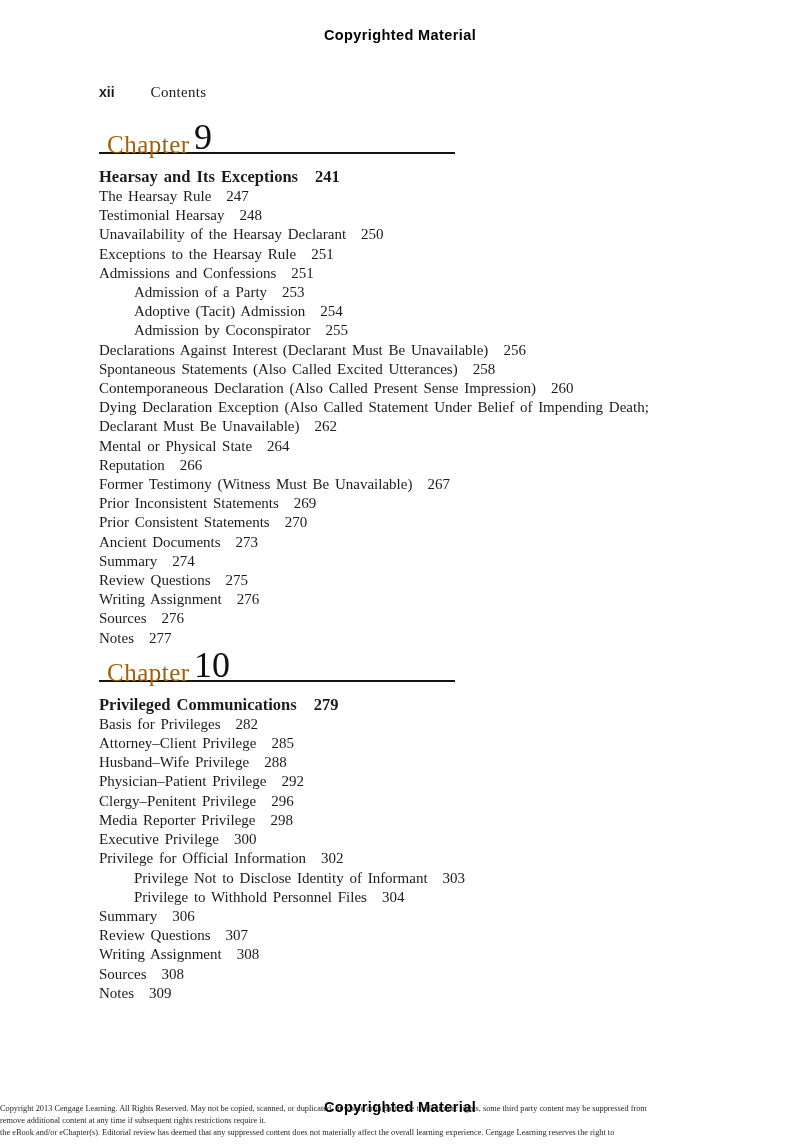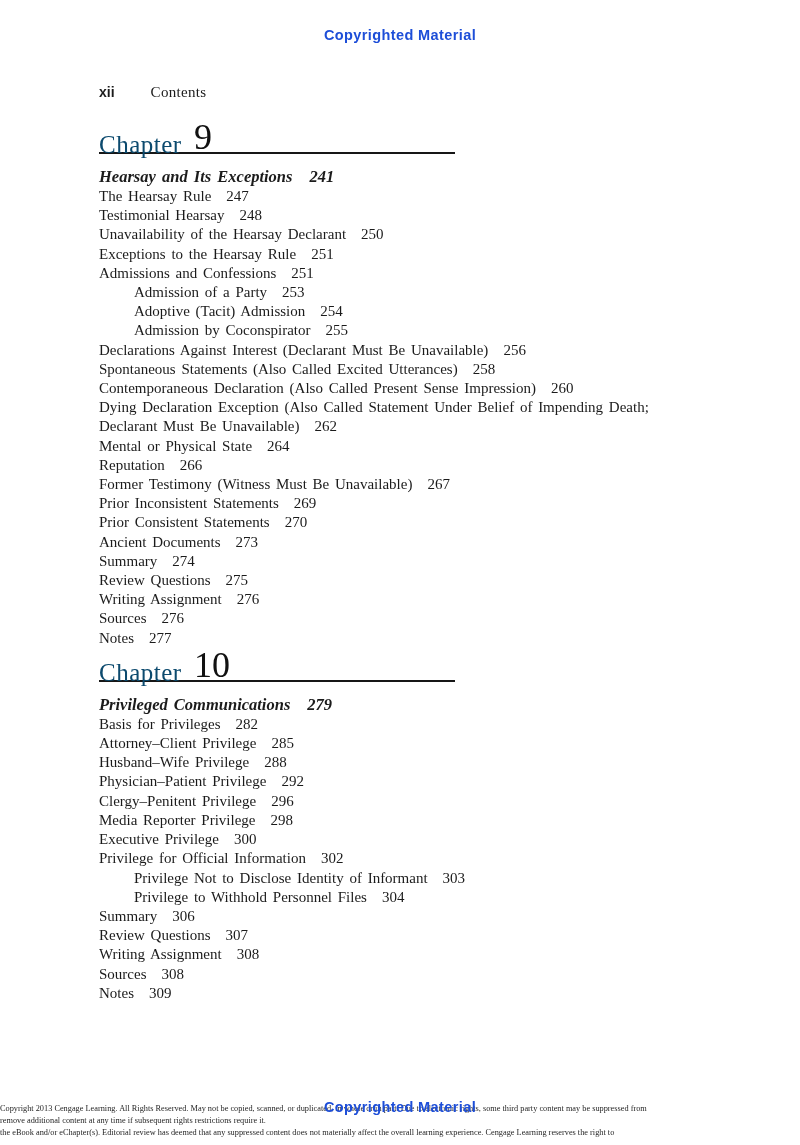--- a/index.html
+++ b/index.html
@@ -14,21 +14,21 @@
     overflow: hidden;
   }
   .watermark {
     position: absolute;
     left: 0;
     width: 100%;
     text-align: center;
     font-family: "Liberation Sans", sans-serif;
     font-weight: bold;
     font-size: 14.5px;
-    color: #1d4ed8;
+    color: #000000;
     letter-spacing: 0.4px;
   }
   .watermark.top { top: 27px; }
   .watermark.bottom { top: 1099px; z-index: 2; }
 
   .page-header {
     position: absolute;
     top: 84px;
     left: 99px;
     font-size: 15px;
@@ -53,41 +53,40 @@
   }
   .chapter-head {
     position: relative;
     width: 356px;
     height: 30px;
     border-bottom: 2px solid #161616;
   }
   .chapter-head.second { margin-top: 4px; }
   .chapter-label {
     position: absolute;
-    left: 0;
+    left: 8px;
     bottom: -7px;
     font-size: 25px;
-    color: #0c4a6e;
+    color: #a16207;
     letter-spacing: 0.5px;
   }
   .chapter-number {
     position: absolute;
     left: 95px;
     bottom: -3px;
     font-size: 36px;
     color: #111111;
     line-height: 1;
   }
   .chapter-title {
     margin-top: 13px;
     font-size: 16.5px;
     font-weight: bold;
     line-height: 20px;
     word-spacing: 2px;
-    font-style: italic;
   }
   .chapter-title .pg { margin-left: 17px; }
   .entries { }
   .entry {
     font-size: 15px;
     line-height: 19.2px;
     word-spacing: 2px;
     white-space: nowrap;
   }
   .entry.indent { padding-left: 35px; }

